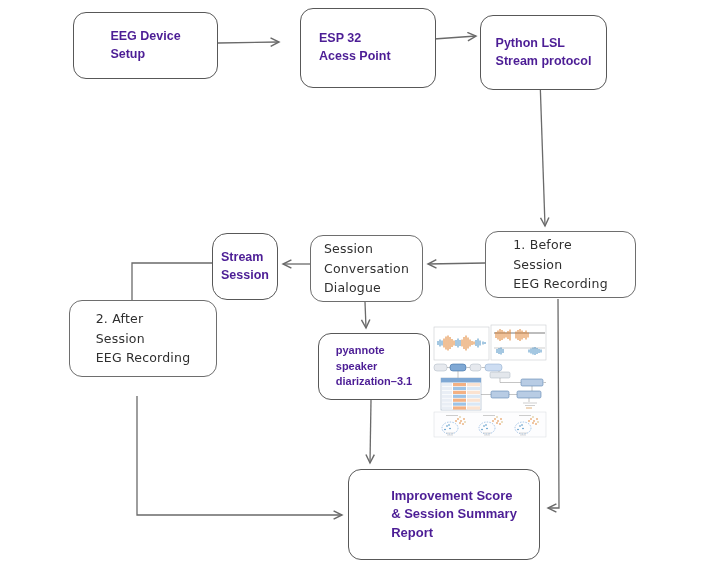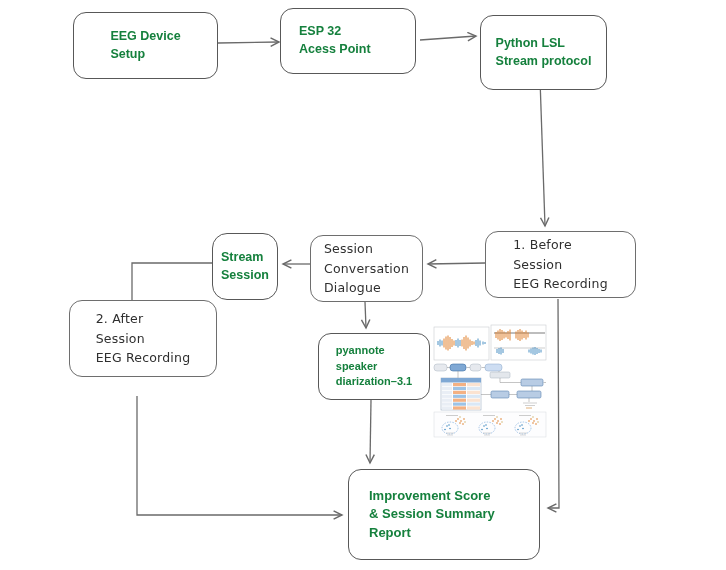--- a/index.html
+++ b/index.html
@@ -9,30 +9,30 @@
   }
   #connectors { position:absolute; left:0; top:0; pointer-events:none; }
   .node {
     position:absolute; box-sizing:border-box; background:#fff;
     border:1.6px solid #585858; border-radius:13px;
     display:flex; align-items:center; justify-content:center;
   }
   .node .label { white-space:pre-line; }
   .bold .label {
     font-family:"Liberation Sans", sans-serif; font-weight:700;
-    color:#15803d; font-size:12.5px; line-height:1.42; text-align:left;
+    color:#4c1d95; font-size:12.5px; line-height:1.42; text-align:left;
   }
   .hand { border-color:#6e6e6e; }
   .hand .label {
     font-family:"DejaVu Sans", sans-serif; font-weight:400;
     color:#2f2f2f; font-size:12.5px; line-height:1.55; letter-spacing:.2px;
     text-align:left;
   }
   .n-pyannote .label { font-size:11px; }
-  .n-improve { justify-content:flex-start; padding-left:20px; }
+  .n-improve { justify-content:center; padding-left:20px; }
   .n-improve .label { font-size:13px; }
   .n-esp32 { justify-content:flex-start; padding-left:18px; }
   #pyfig { position:absolute; left:433px; top:322px; }
 </style>
 </head>
 <body>
 
 <div id="canvas">
 
   <svg id="connectors" width="726" height="570" viewBox="0 0 726 570">
@@ -53,21 +53,21 @@
       <path d="M558 299 L559 508 L548 508" marker-end="url(#ah)"></path>
       <path d="M137 396 L137 515 L342 515" marker-end="url(#ah)"></path>
     </g>
   </svg>
 
   <div class="node bold" style="left:73px;top:12px;width:145px;height:67px">
     <span class="label">EEG Device
 Setup</span>
   </div>
 
-  <div class="node bold n-esp32" style="left:280px;top:8px;width:136px;height:66px">
+  <div class="node bold n-esp32" style="left:300px;top:8px;width:136px;height:80px">
     <span class="label">ESP 32
 Acess Point</span>
   </div>
 
   <div class="node bold" style="left:480px;top:15px;width:127px;height:75px">
     <span class="label">Python LSL
 Stream protocol</span>
   </div>
 
   <div class="node hand" style="left:485px;top:231px;width:151px;height:67px">

